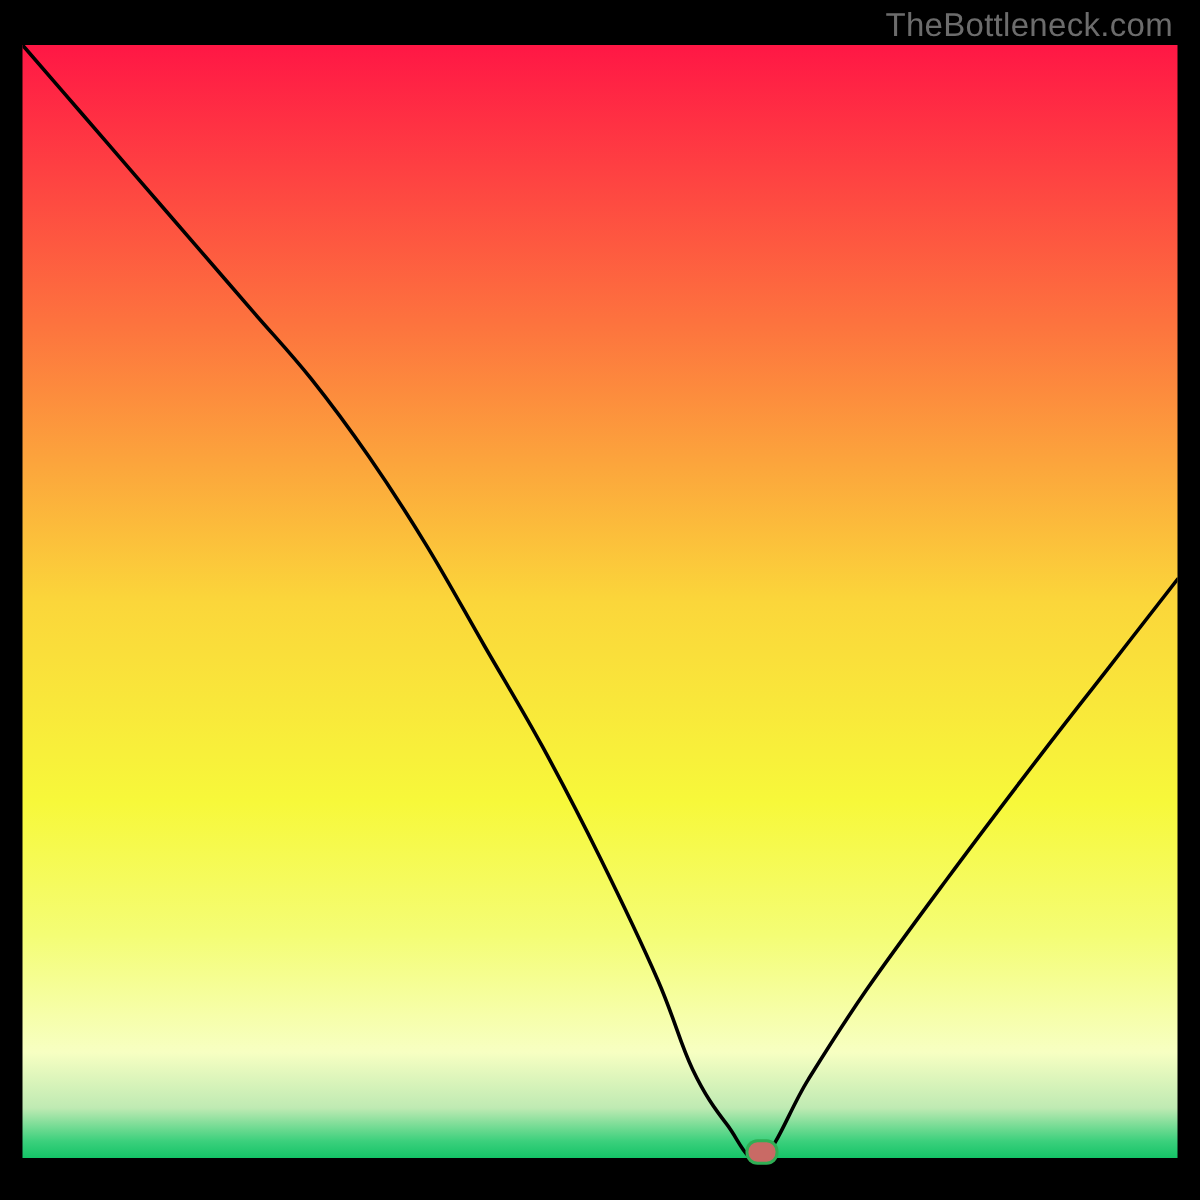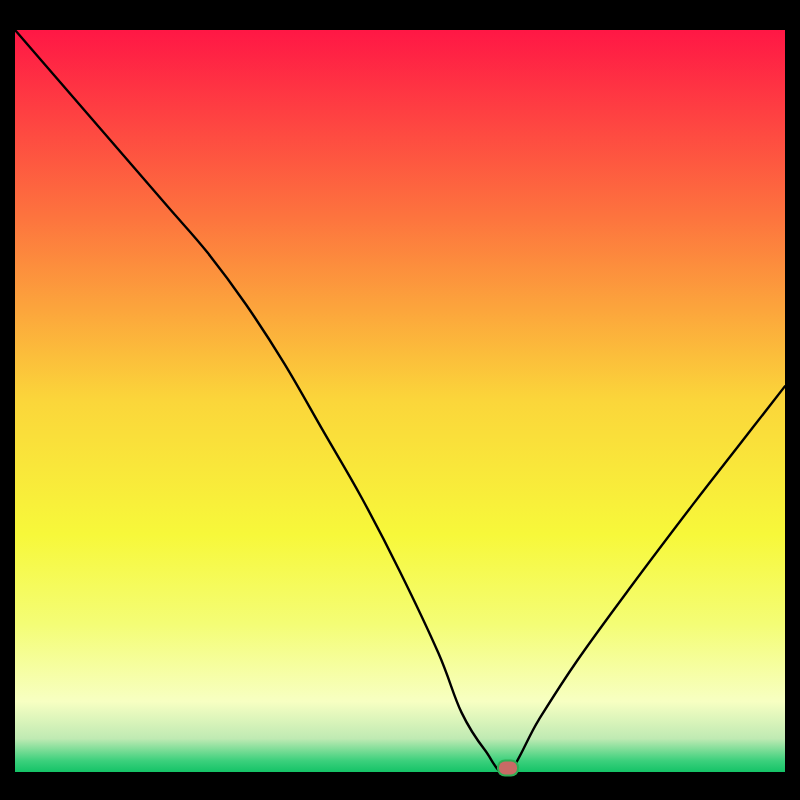--- a/index.html
+++ b/index.html
@@ -38,20 +38,21 @@
     border-radius: 6px;
     z-index: 20;
     transform: translate(-50%, -50%);
   }
 </style>
 </head>
 <body>
 
 <div class="stage-wrap">
 
+  <div class="watermark">TheBottleneck.com</div>
 
   <svg class="chart-svg" viewBox="0 0 800 800" preserveAspectRatio="none">
     <defs>
       <linearGradient id="bgGrad" x1="0" y1="0" x2="0" y2="1">
           <stop offset="0%" stop-color="#ff1745"></stop>
           <stop offset="25%" stop-color="#fd733e"></stop>
           <stop offset="50%" stop-color="#fbd63a"></stop>
           <stop offset="68%" stop-color="#f7f83a"></stop>
           <stop offset="80%" stop-color="#f4fd75"></stop>
           <stop offset="90.5%" stop-color="#f7ffc2"></stop>

